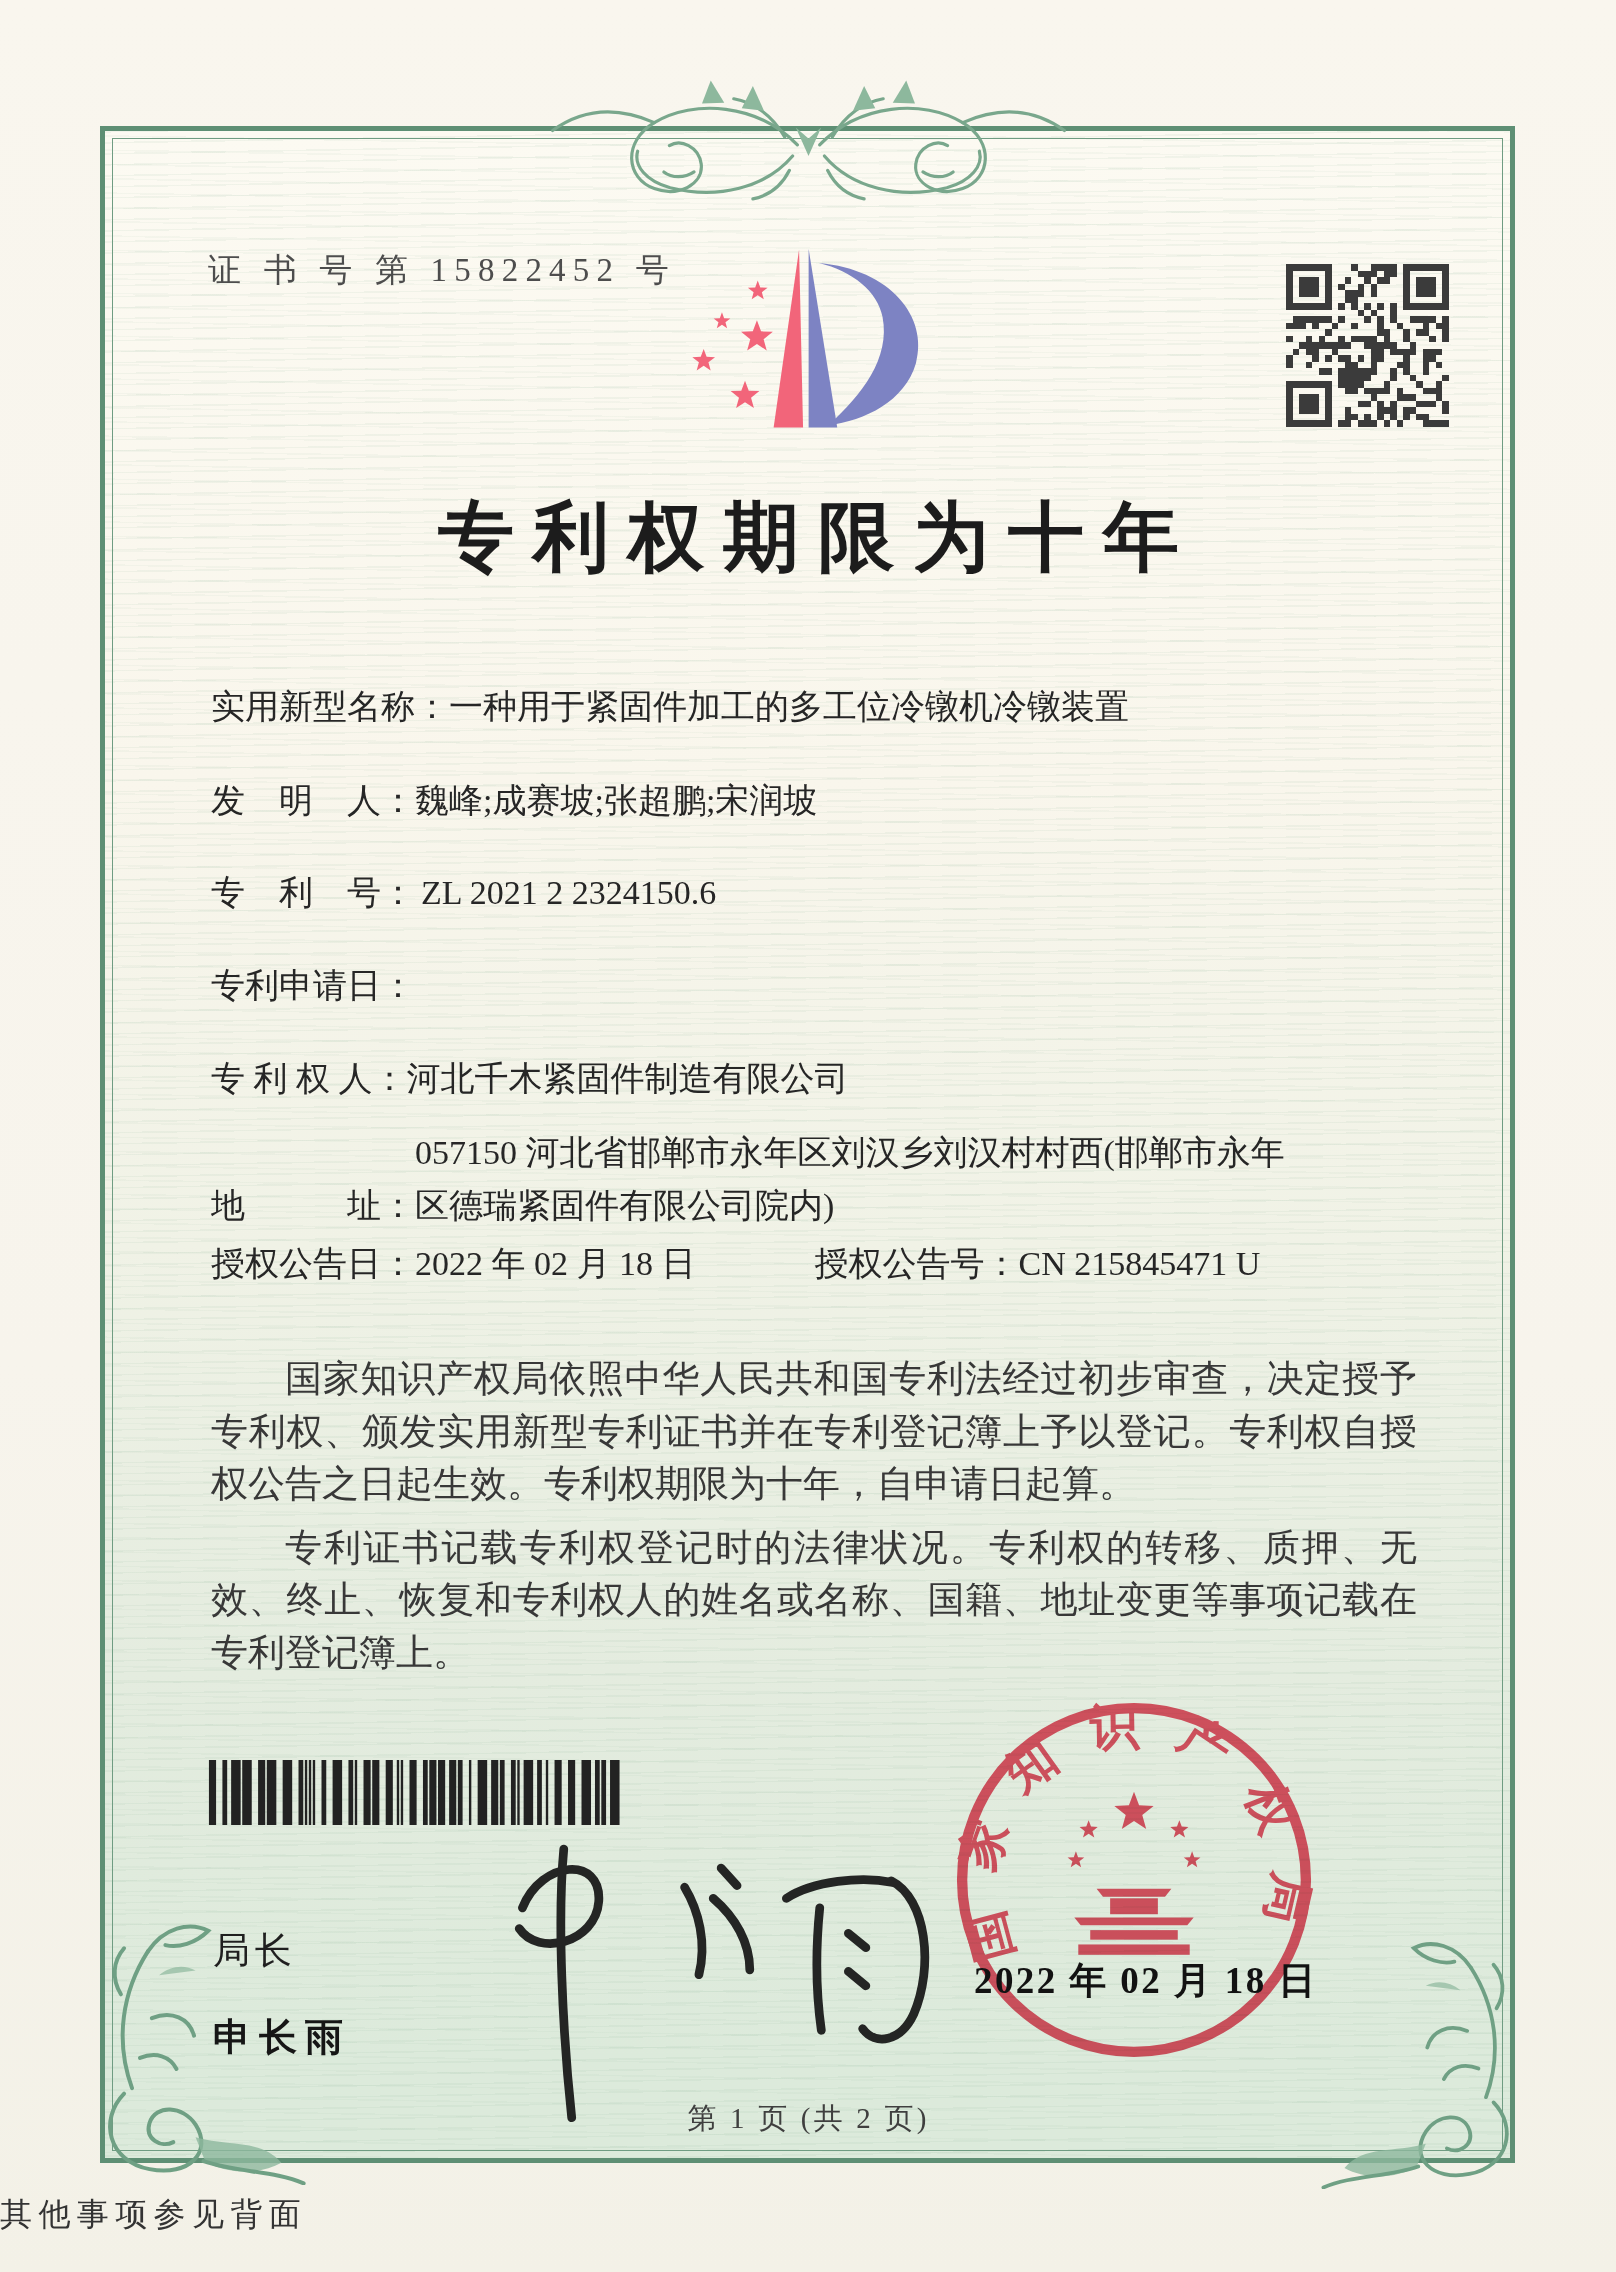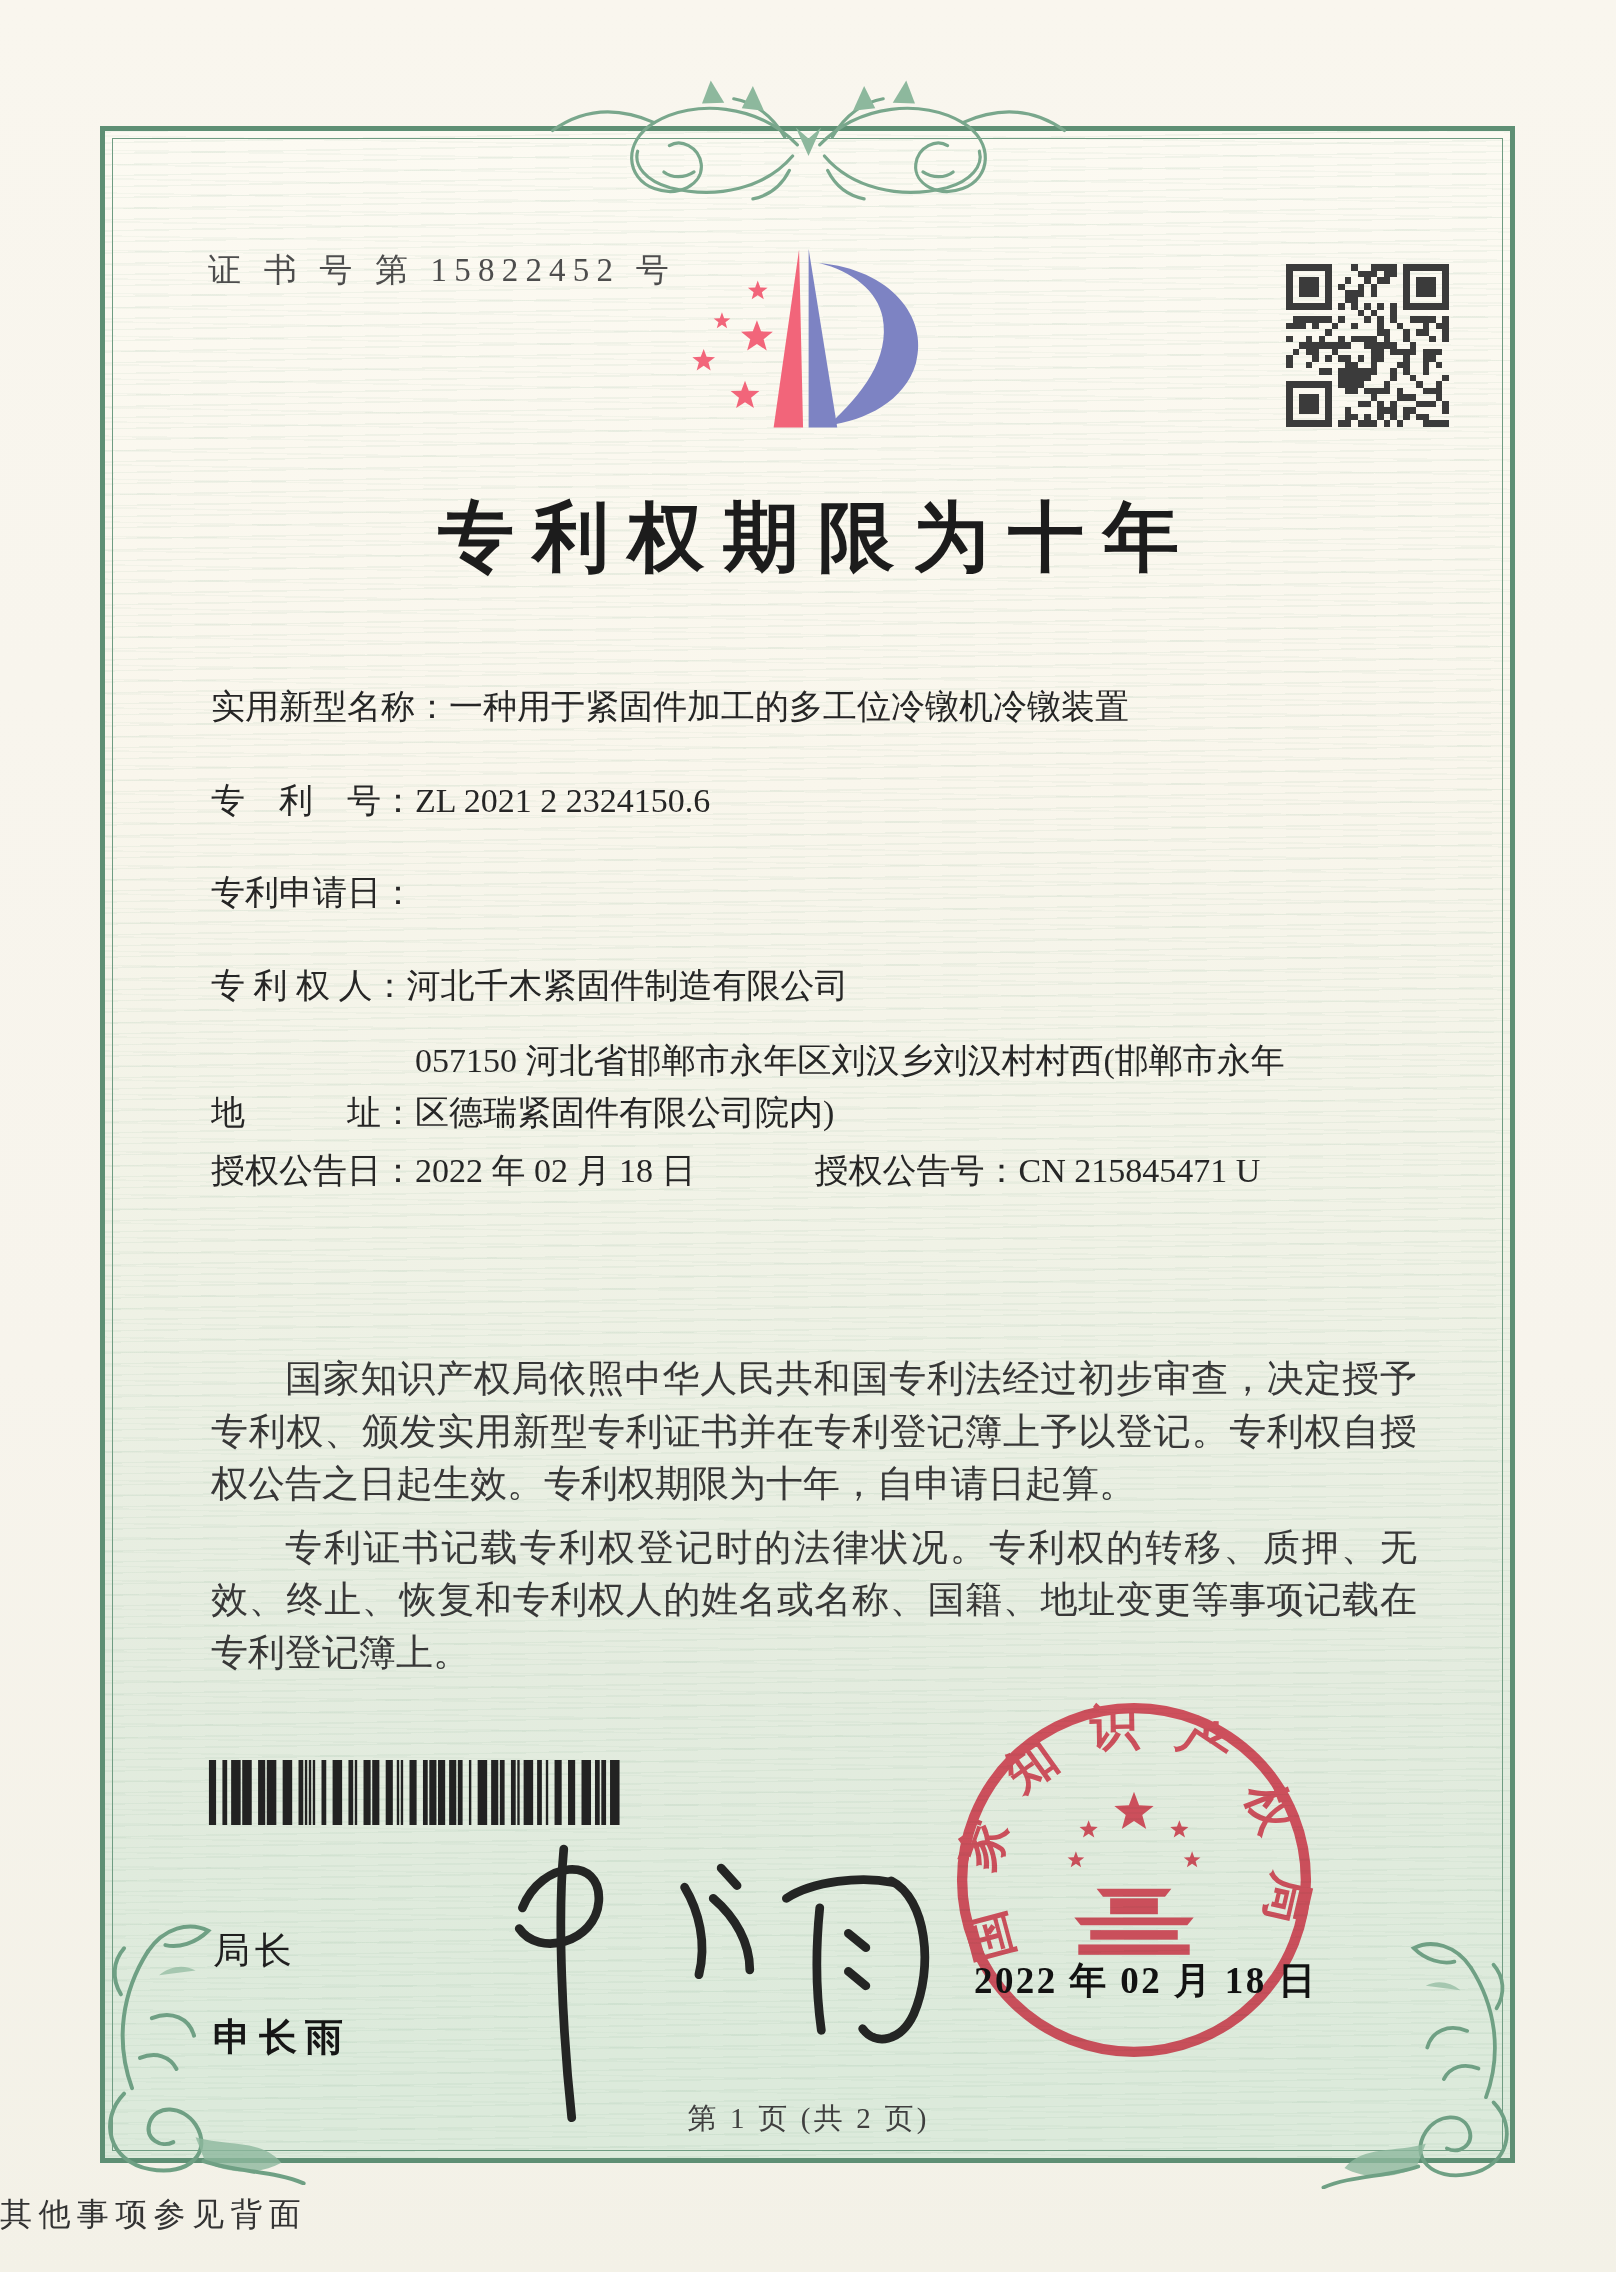--- a/index.html
+++ b/index.html
@@ -36,21 +36,21 @@
     left:0;right:0;top:487px;text-align:center;
     font-size:76px;font-weight:bold;color:#1c1c1c;
     letter-spacing:19px;text-indent:19px;
   }
   .fields{left:211px;top:681px;width:1217px;}
   .frow{display:flex;align-items:flex-end;font-size:34px;color:#262626;line-height:1.55;}
   .frow .lab{white-space:pre;flex:none;}
   .frow .val{flex:1;}
   .r-name{margin-bottom:41px;}
   .r-inv{margin-bottom:40px;}
-  .r-pat{margin-bottom:40px;}
+  .r-pat{margin-bottom:40px;gap:6px;}
   .r-fil{margin-bottom:40px;}
   .r-own{margin-bottom:22px;}
   .r-addr{margin-bottom:4.8px;}
   .r-addr .val{max-width:875px;}
   .r-grant{margin-bottom:0;}
   .grant2{margin-left:119px;}
   .paras{left:211px;top:1353px;width:1206px;font-size:37px;color:#383838;}
   .paras p{margin:0 0 11px 0;text-indent:2em;line-height:1.42;text-align:justify;}
   .director-title{left:213px;top:1926px;font-size:37px;color:#1f1f1f;letter-spacing:4.8px;}
   .director-name{left:213px;top:2012px;font-size:38px;color:#161616;letter-spacing:8px;font-weight:bold;}
@@ -434,20 +434,24 @@
       <rect x="24" y="24" width="1" height="1" fill="#3b3b3b"></rect>
     </svg>
 
   <div class="abs title">专利权期限为十年</div>
 
   <div class="abs fields">
     <div class="frow r-name">
       <span class="lab">实用新型名称：</span>
       <span class="val">一种用于紧固件加工的多工位冷镦机冷镦装置</span>
     </div>
+    <div class="frow r-inv">
+      <span class="lab">发　明　人：</span>
+      <span class="val">魏峰;成赛坡;张超鹏;宋润坡</span>
+    </div>
     <div class="frow r-pat">
       <span class="lab">专　利　号：</span>
       <span class="val">ZL 2021 2 2324150.6</span>
     </div>
     <div class="frow r-fil">
       <span class="lab">专利申请日：</span>
     </div>
     <div class="frow r-own">
       <span class="lab">专 利 权 人：</span>
       <span class="val">河北千木紧固件制造有限公司</span>

